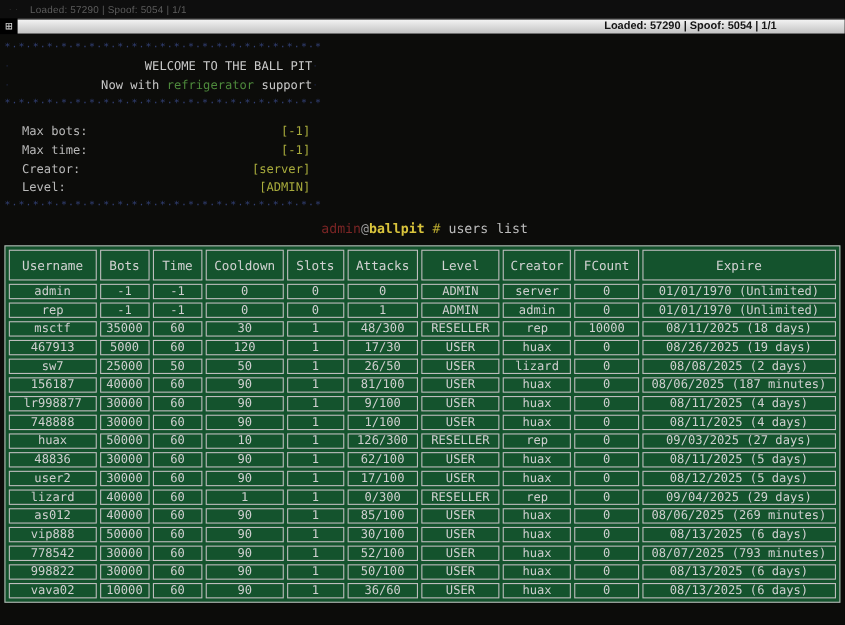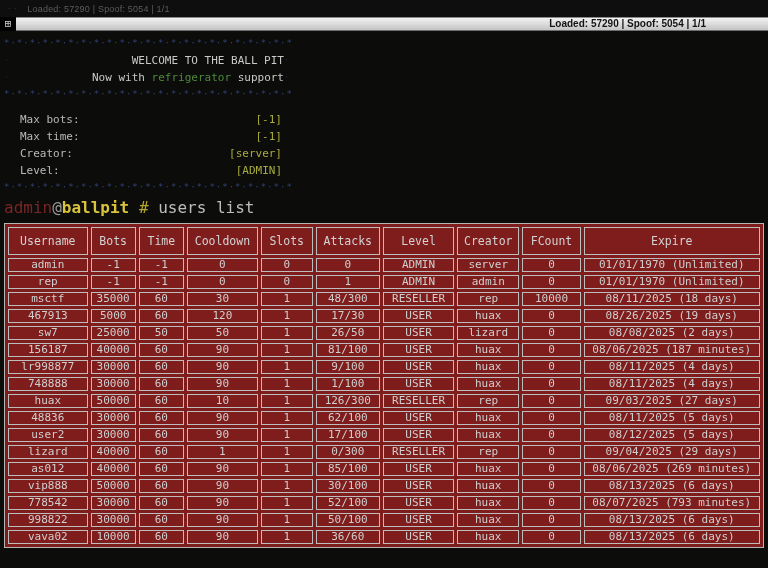--- a/index.html
+++ b/index.html
@@ -43,32 +43,32 @@
   .banner-line{height:17px;line-height:17px;display:flex;}
   .edge-dot{color:#2c3768;width:8px;flex:none;font-size:8px;opacity:.7;}
   .banner-center{flex:1;text-align:right;color:#c9c9c9;}
   .hl-green{color:#4e8a3c;}
   .banner-gap{height:8px;}
   .info-row{height:17px;line-height:17px;display:flex;}
   .info-label{color:#b9b9b9;padding-left:16px;flex:1;}
   .info-value{color:#a8ab3c;text-align:right;padding-right:10px;}
 
   
-  .prompt{height:18px;line-height:18px;font-size:16px;margin-top:3px;white-space:pre;}
+  .prompt{height:18px;line-height:18px;font-size:12px;margin-top:3px;white-space:pre;text-align:center;}
   .p-user{color:#7a2525;}
   .p-at{color:#9a9a9a;}
   .p-host{color:#d9c43c;font-weight:bold;}
   .p-sep{color:#b5a52e;}
   .p-cmd{color:#bdbdbd;}
 
   
   table.users{
     border-collapse:separate;border-spacing:3px;
     margin-top:6px;margin-left:0px;
-    border:1px solid #b5b5b5;background:#7f1d1d;
+    border:1px solid #b5b5b5;background:#14532d;
     table-layout:fixed;width:760px;
   }
   table.users td{
     border:1px solid #bdbdbd;text-align:center;color:#cfcfcf;
     font-size:11px;height:12px;line-height:12px;padding:0 2px;
     overflow:hidden;white-space:nowrap;
   }
   table.users tr.hdr td{
     height:26px;line-height:26px;font-size:11.5px;color:#d2d2d2;
   }

